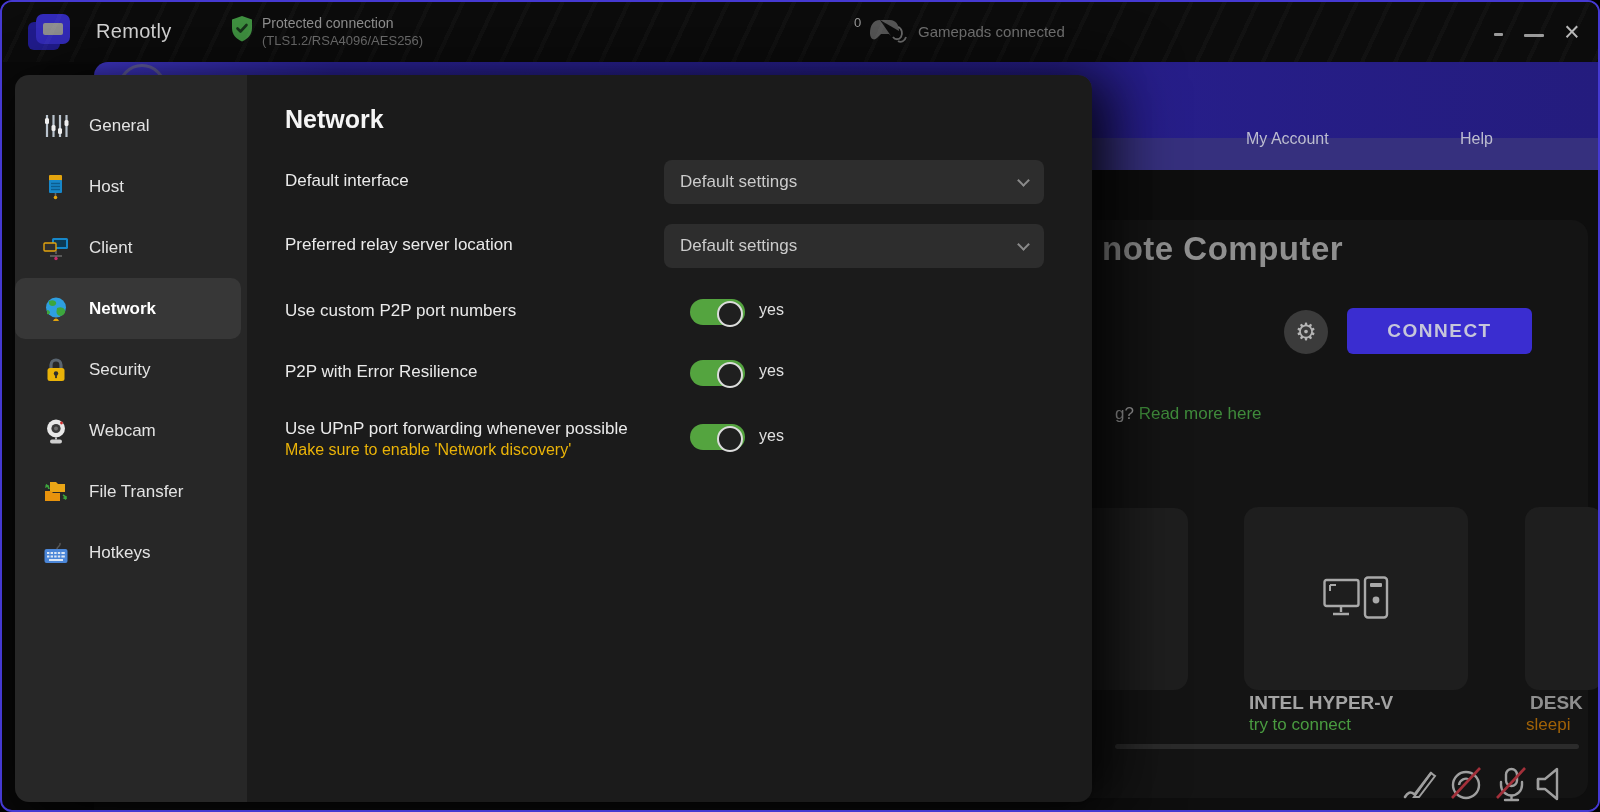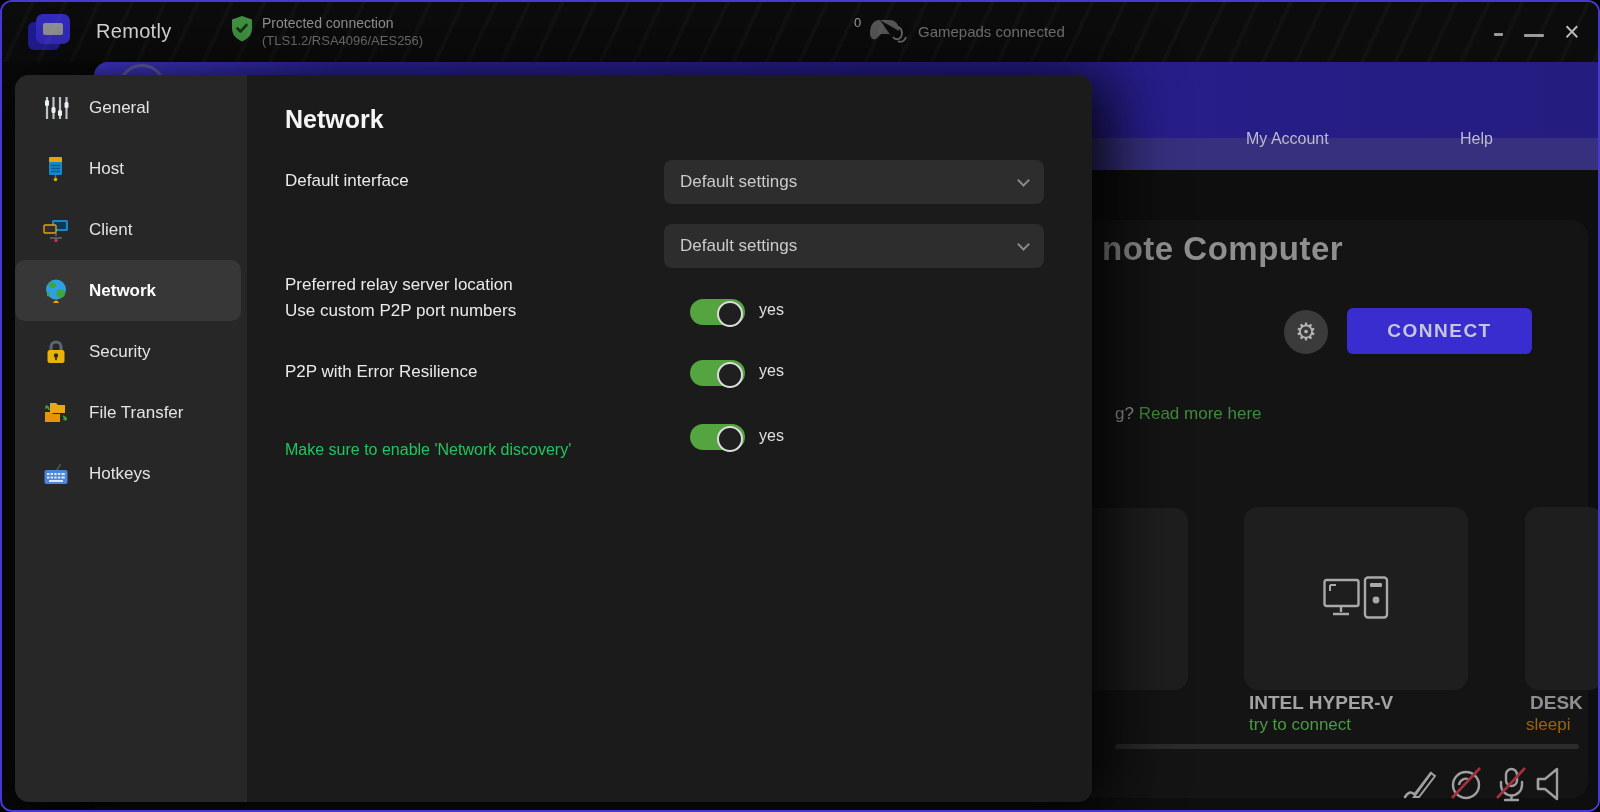--- a/index.html
+++ b/index.html
@@ -58,31 +58,31 @@
   .pc-status{font-size:17px;color:#4a9b40;white-space:nowrap;text-align:right;}
   .intel-name{left:1247px;top:690px;}
   .intel-status{left:1247px;top:713px;}
   .right-name{left:1528px;top:690px;color:#8f8f8f;}
   .right-status{left:1524px;top:713px;color:#7f7f7f;}
   .hscroll{left:1113px;top:742px;width:464px;height:5px;background:#2b2b2b;border-radius:3px;}
   .foot-icon{top:762px;width:40px;height:40px;}
   
   .overlay{position:absolute;left:13px;top:73px;width:1077px;height:727px;z-index:10;
     border-radius:14px;display:flex;box-shadow:0 12px 50px rgba(0,0,0,.75),30px 0 60px rgba(0,0,0,.5);}
-  .side{width:232px;background:#272727;border-radius:14px 0 0 14px;padding-top:2px;flex:none;}
+  .side{width:232px;background:#272727;border-radius:14px 0 0 14px;padding-top:20px;flex:none;}
   .side-item{height:61px;display:flex;align-items:center;padding-left:28px;cursor:default;}
   .side-item.selected{background:#373737;border-radius:10px;margin-right:6px;padding-left:28px;}
   .sicon{width:26px;height:26px;margin-right:20px;flex:none;}
   .slabel{font-size:17px;color:#e3e3e3;}
   .side-item.selected .slabel{font-weight:bold;color:#fff;}
   .panel{flex:1;background:#1b1b1b;border-radius:0 14px 14px 0;position:relative;}
   .p-el{position:absolute;}
   .p-title{left:38px;top:30px;font-size:25px;font-weight:bold;color:#f5f5f5;}
   .p-label{left:38px;font-size:17px;color:#eaeaea;white-space:nowrap;}
-  .p-sublabel{left:38px;font-size:16px;color:#22c55e;white-space:nowrap;}
+  .p-sublabel{left:38px;font-size:16px;color:#eab308;white-space:nowrap;}
   .dropdown{left:417px;width:380px;height:44px;background:#2d2d2d;border-radius:8px;
     display:flex;align-items:center;justify-content:space-between;padding:0 16px;}
   .dd-val{font-size:17px;color:#cbcbcb;}
   .dd-chev{width:9px;height:9px;border-right:2px solid #8a8a8a;border-bottom:2px solid #8a8a8a;transform:rotate(45deg);margin-top:-4px;}
   .toggle{left:443px;width:55px;height:26px;border-radius:13px;background:#54a43f;position:absolute;}
   .toggle::after{content:"";position:absolute;right:2px;top:2px;width:22px;height:22px;border-radius:50%;
     background:#1f1f1f;border:2px solid #dcdcdc;}
   .t-yes{left:512px;font-size:16px;color:#e0e0e0;}
 </style>
 </head>
@@ -244,20 +244,31 @@
       <div class="side-item">
         <svg class="sicon" viewBox="0 0 26 26">
           <path d="M8,12 V8 a5,5 0 0 1 10,0 v4" fill="none" stroke="#5a6570" stroke-width="3.2"></path>
           <rect x="4.5" y="11" width="17" height="13" rx="2.5" fill="#eab308"></rect>
           <circle cx="13" cy="16.5" r="2.2" fill="#2e2e2e"></circle>
           <rect x="12.1" y="17.5" width="1.8" height="3.6" fill="#2e2e2e"></rect>
         </svg>
         <span class="slabel">Security</span>
       </div>
 
+      <div class="side-item">
+        <svg class="sicon" viewBox="0 0 26 26">
+          <circle cx="13" cy="10.5" r="9" fill="#e8e8e8"></circle>
+          <circle cx="13" cy="10.5" r="4.6" fill="#3a3a3a"></circle>
+          <circle cx="13" cy="10.5" r="2" fill="#6e6e6e"></circle>
+          <circle cx="18.5" cy="5" r="1.4" fill="#d03030"></circle>
+          <path d="M13,19.5 v2" stroke="#bdbdbd" stroke-width="2"></path>
+          <rect x="7" y="21.5" width="12" height="4" rx="2" fill="#cfcfcf"></rect>
+        </svg>
+        <span class="slabel">Webcam</span>
+      </div>
 
       <div class="side-item">
         <svg class="sicon" viewBox="0 0 26 26">
           <path d="M7,3 h6 l2,2 h7 v8 h-15 z" fill="#eaa616"></path>
           <path d="M2,12 h6 l2,2 h7 v8 h-15 z" fill="#e8930c"></path>
           <path d="M20,16 a5,5 0 0 1 3,4" fill="none" stroke="#3da63d" stroke-width="1.8"></path>
           <path d="M24,17 l-1,4 -3.5,-2 z" fill="#3da63d"></path>
           <path d="M6,10 a5,5 0 0 0 -3,-4" fill="none" stroke="#3da63d" stroke-width="1.8"></path>
           <path d="M2,9 l1,-4 3.5,2 z" fill="#3da63d"></path>
         </svg>
@@ -288,33 +299,34 @@
 
     <div class="panel">
       <div class="p-el p-title">Network</div>
 
       <div class="p-el p-label" style="top:96px;">Default interface</div>
       <div class="p-el dropdown" style="top:85px;">
         <span class="dd-val">Default settings</span>
         <span class="dd-chev"></span>
       </div>
 
-      <div class="p-el p-label" style="top:160px;margin-top:40px;">Preferred relay server location</div>
+      <div class="p-el p-label" style="top:160px;">Preferred relay server location</div>
       <div class="p-el dropdown" style="top:149px;">
         <span class="dd-val">Default settings</span>
         <span class="dd-chev"></span>
       </div>
 
       <div class="p-el p-label" style="top:226px;">Use custom P2P port numbers</div>
       <div class="toggle" style="top:224px;"></div>
       <div class="p-el t-yes" style="top:226px;">yes</div>
 
       <div class="p-el p-label" style="top:287px;">P2P with Error Resilience</div>
       <div class="toggle" style="top:285px;"></div>
       <div class="p-el t-yes" style="top:287px;">yes</div>
 
+      <div class="p-el p-label" style="top:344px;">Use UPnP port forwarding whenever possible</div>
       <div class="p-el p-sublabel" style="top:366px;">Make sure to enable 'Network discovery'</div>
       <div class="toggle" style="top:349px;"></div>
       <div class="p-el t-yes" style="top:352px;">yes</div>
     </div>
   </div>
 
 </div>
 
 </body></html>

